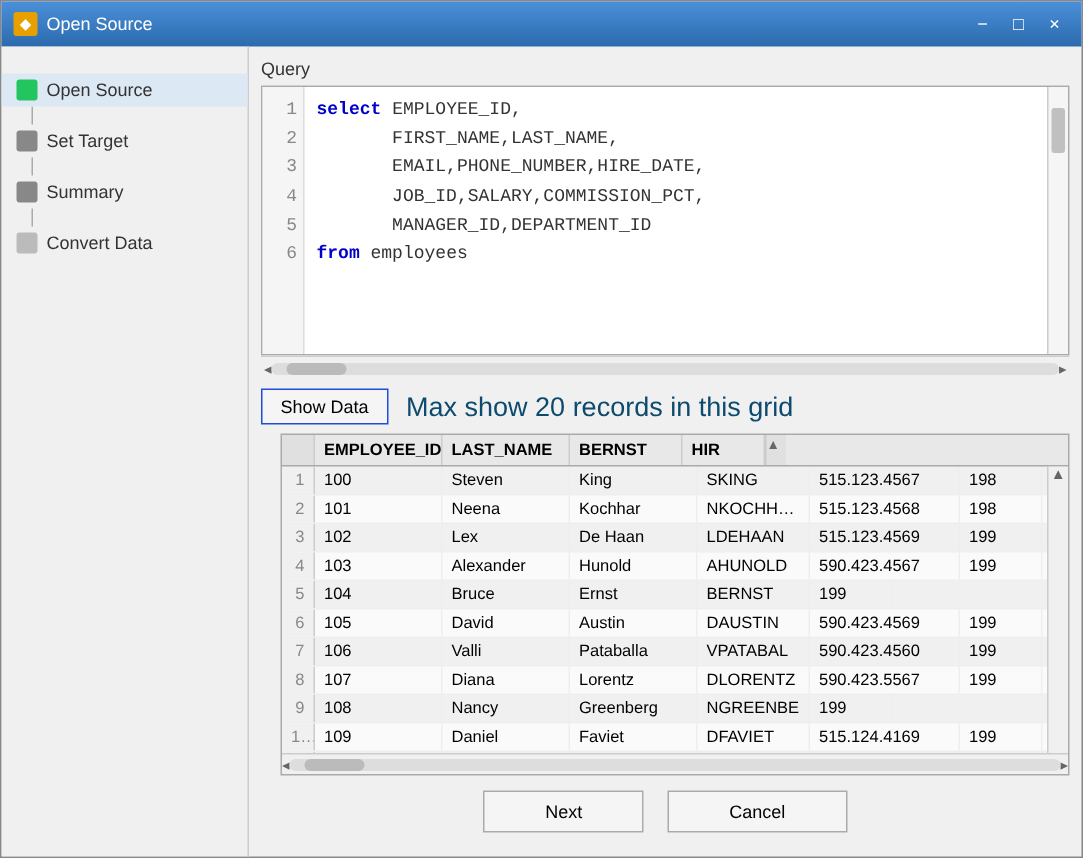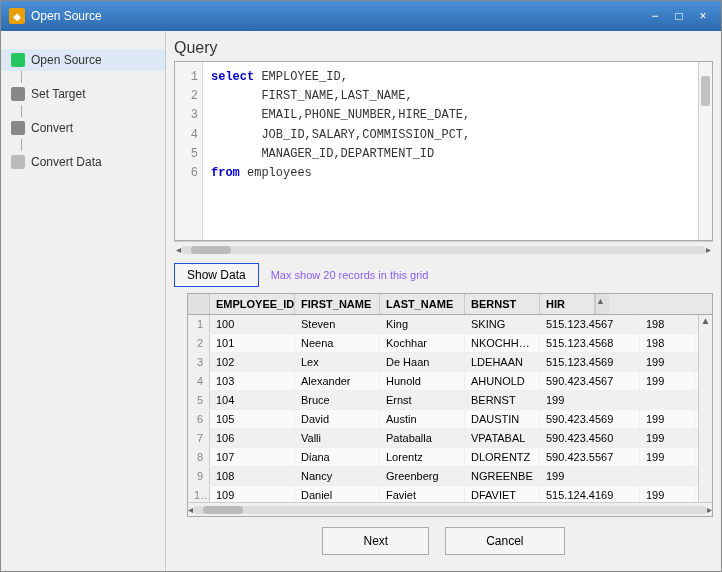--- a/index.html
+++ b/index.html
@@ -96,21 +96,21 @@
       color: #333;
     }
     .main-area {
       flex: 1;
       display: flex;
       flex-direction: column;
       padding: 8px;
       overflow: hidden;
     }
     .query-label {
-      font-size: 16px;
+      font-size: 12px;
       color: #333;
       margin-bottom: 4px;
     }
     .query-container {
       border: 1px solid #aaa;
       background: white;
       flex: 0 0 auto;
       height: 180px;
       overflow: hidden;
       display: flex;
@@ -171,22 +171,22 @@
       margin: 6px 0;
     }
     .show-data-btn {
       padding: 4px 12px;
       border: 1px solid #1d4ed8;
       background: #f5f5f5;
       cursor: pointer;
       font-size: 12px;
     }
     .show-data-info {
-      font-size: 11px;
-      color: #8b5cf6;
+      font-size: 18px;
+      color: #0c4a6e;
     }
     .grid-container {
       border: 1px solid #aaa;
       flex: 1;
       overflow: hidden;
       display: flex;
       flex-direction: column;
       margin-left: 13px;
     }
     .grid-header {
@@ -334,21 +334,21 @@
         <div class="v-line"></div>
 
         <div class="tree-item sidebar-item">
           <div class="sidebar-icon icon-gray"></div>
           <span class="sidebar-label">Set Target</span>
         </div>
         <div class="v-line"></div>
 
         <div class="tree-item sidebar-item">
           <div class="sidebar-icon icon-gray"></div>
-          <span class="sidebar-label">Convert</span>
+          <span class="sidebar-label">Summary</span>
         </div>
         <div class="v-line"></div>
 
         <div class="tree-item sidebar-item">
           <div class="sidebar-icon icon-light-gray"></div>
           <span class="sidebar-label">Convert Data</span>
         </div>
       </div>
     </div>
 
@@ -386,21 +386,20 @@
 
       <div class="show-data-row">
         <button class="show-data-btn">Show Data</button>
         <span class="show-data-info">Max show 20 records in this grid</span>
       </div>
 
       <div class="grid-container">
         <div class="grid-header">
           <div class="grid-header-cell col-row-num"></div>
           <div class="grid-header-cell col-employee-id">EMPLOYEE_ID</div>
-          <div class="grid-header-cell col-first-name">FIRST_NAME</div>
           <div class="grid-header-cell col-last-name">LAST_NAME</div>
           <div class="grid-header-cell col-email">BERNST</div>
           <div class="grid-header-cell col-hire">HIR</div>
           <div style="width:14px;background:#e0e0e0;border-left:1px solid #ccc;">
             <span style="font-size:9px;color:#666;">▲</span>
           </div>
         </div>
         <div style="display:flex;flex:1;overflow:hidden;">
           <div class="grid-body" id="grid-body">
 

